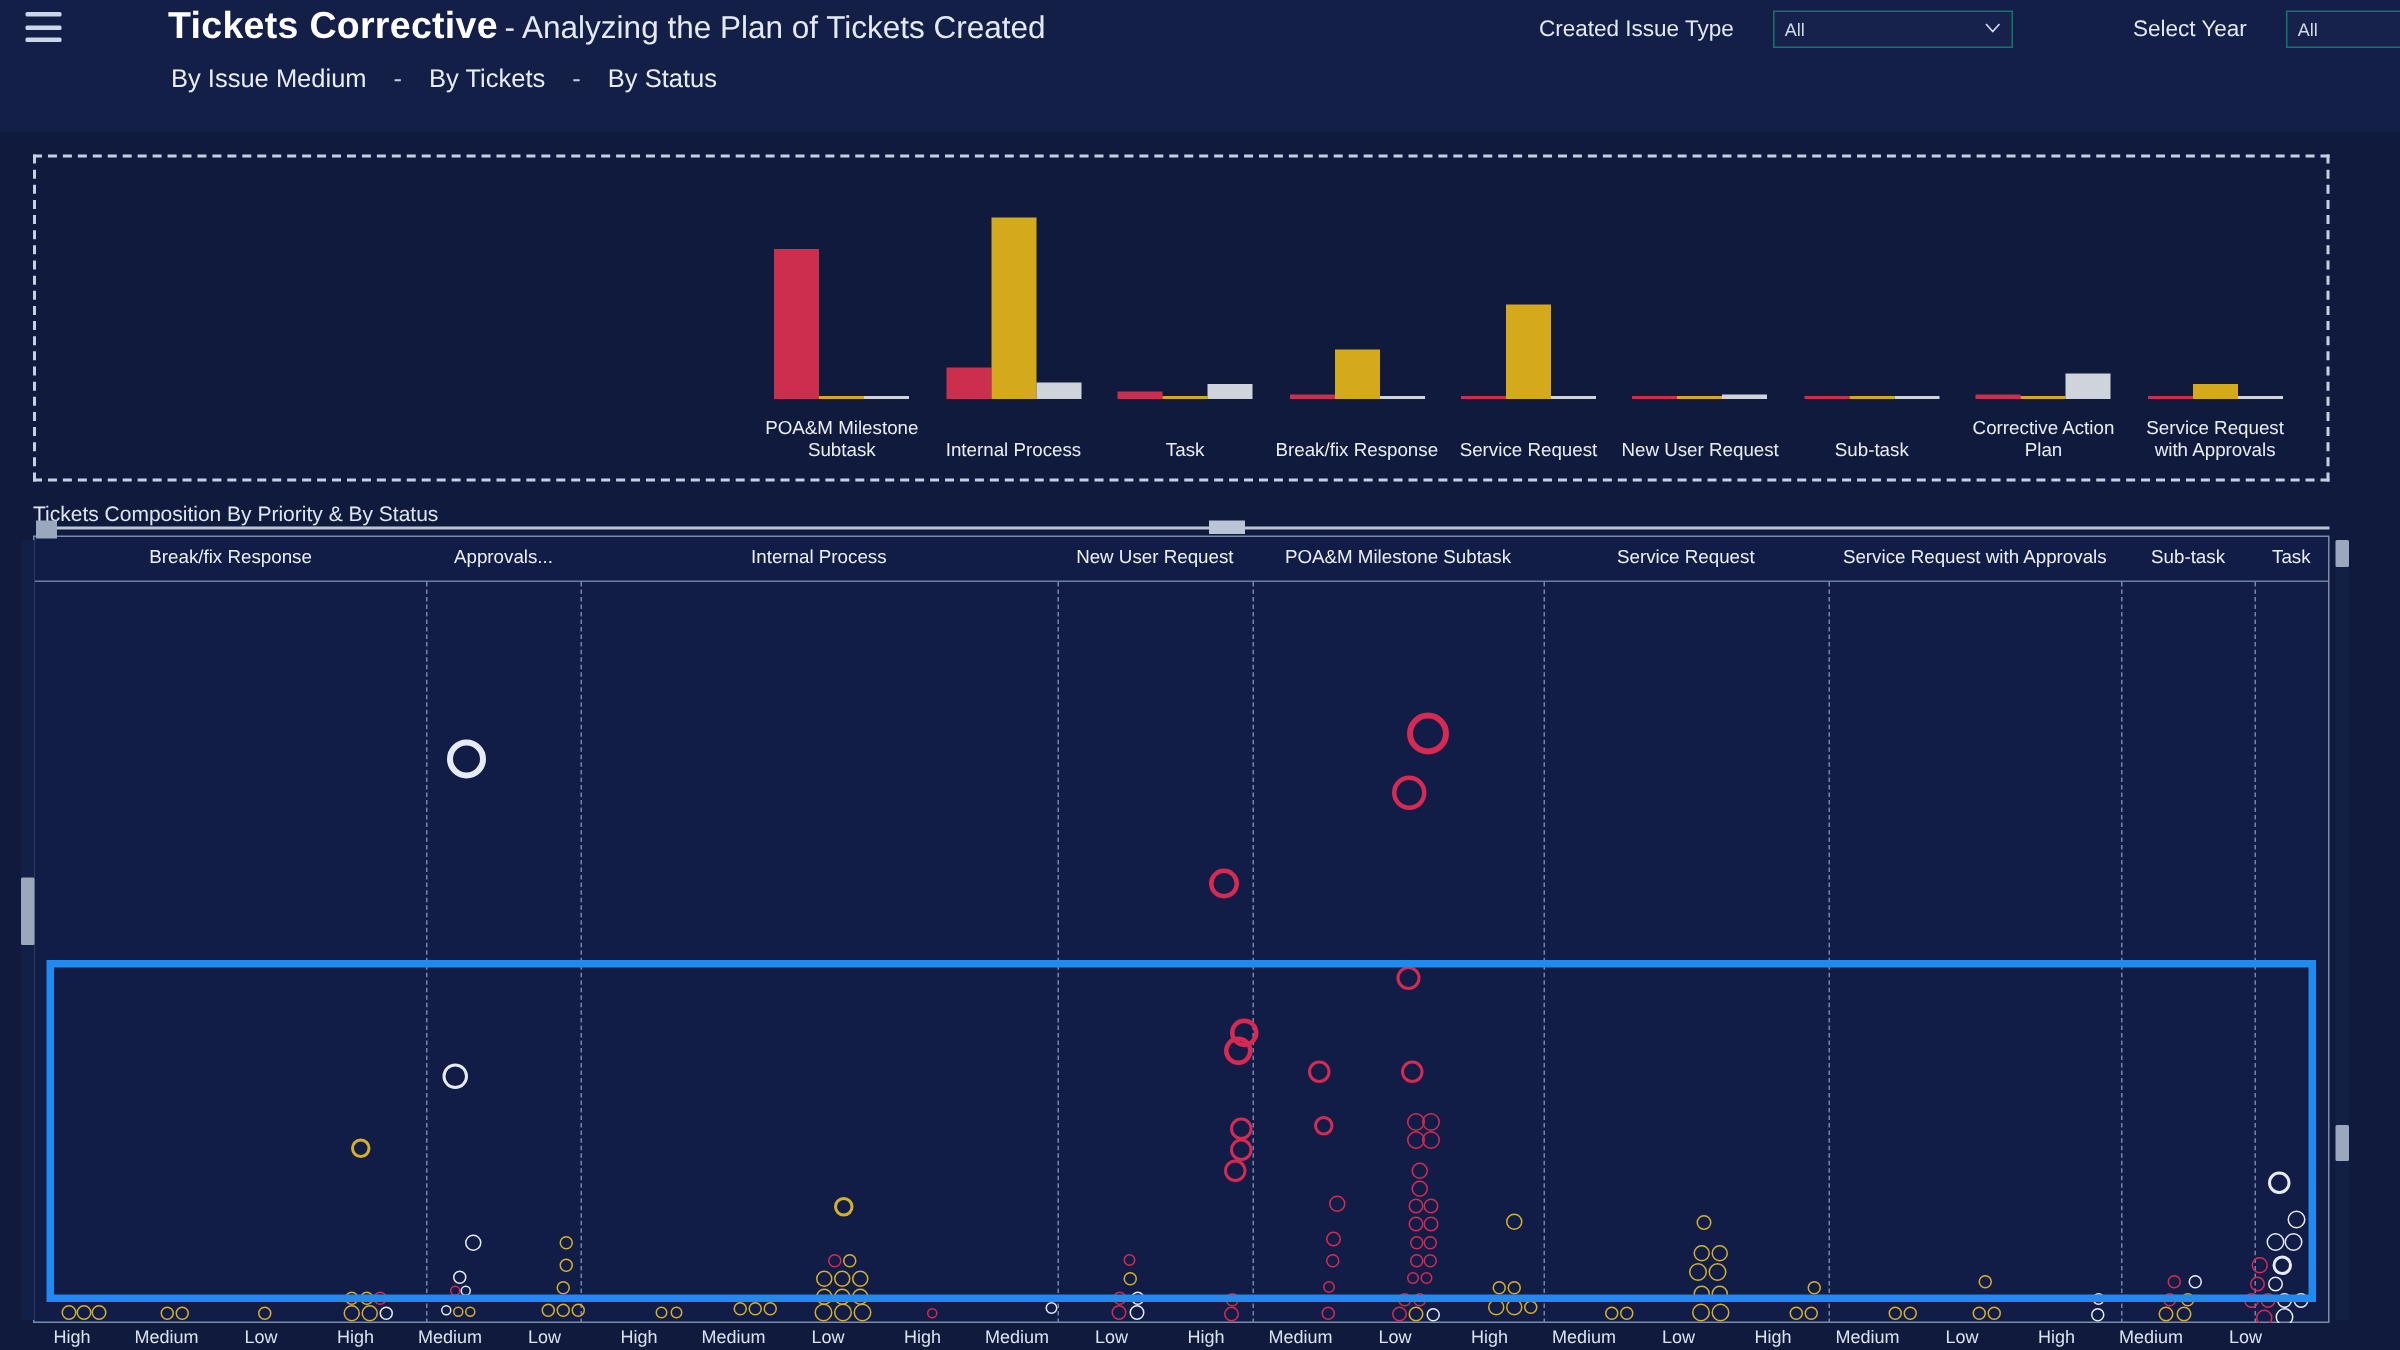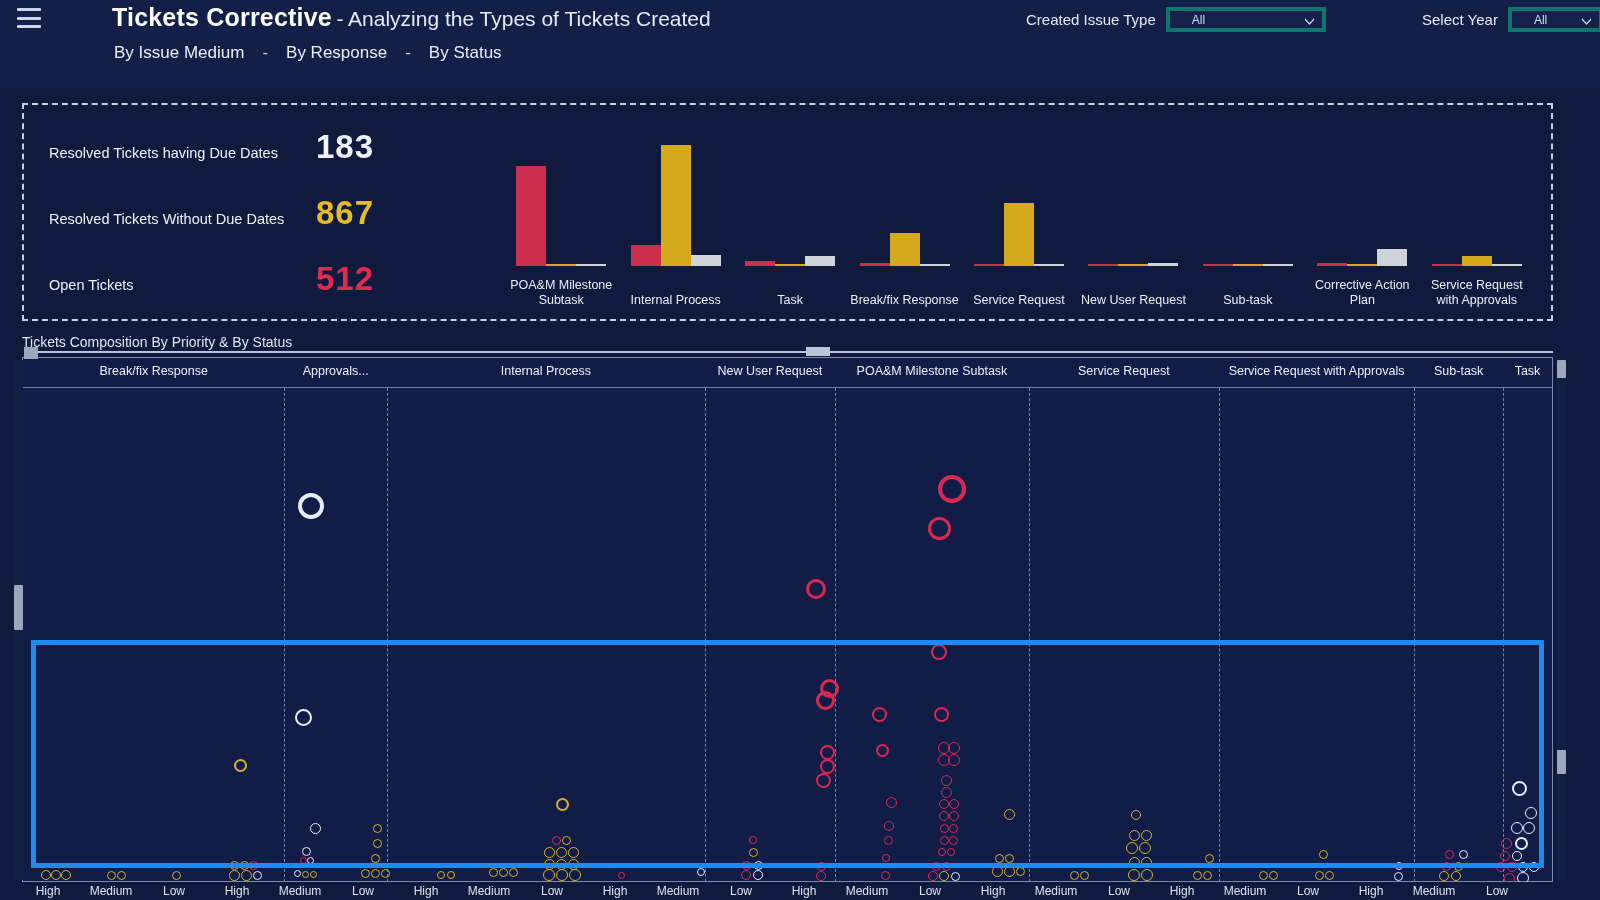--- a/index.html
+++ b/index.html
@@ -18,22 +18,22 @@
   .hamburger i { display: block; height: 3px; background: #ccd6ea; border-radius: 1px; }
   .title-wrap { position: absolute; left: 112px; top: 3px; white-space: nowrap; }
   .title-main { font-size: 25px; font-weight: bold; color: #ffffff; letter-spacing: .2px; }
   .title-sub { font-size: 21px; color: #e4eaf5; font-weight: 400; }
   .subnav { position: absolute; left: 112px; top: 43px; display: flex; align-items: center; gap: 0; }
   .subnav a { font-size: 17px; color: #e8edf7; text-decoration: none; padding: 0 2px; }
   .subnav .sep { color: #c3cddf; font-size: 17px; padding: 0 16px; }
 
   .slicer { position: absolute; top: 7px; display: flex; align-items: center; }
   .slicer-label { font-size: 15px; color: #e3e9f4; margin-right: 10px; white-space: nowrap; }
-  .slicer-box { position: relative; width: 160px; height: 25px; border: 4px solid #0f766e;
-    background: #16224c; display: flex; align-items: center; padding-left: 22px; cursor: pointer; }
+  .slicer-box { position: relative; width: 160px; height: 25px; border: 1px solid #0f766e;
+    background: #16224c; display: flex; align-items: center; padding-left: 7px; cursor: pointer; margin-left: 16px; }
   .slicer-val { font-size: 12px; color: #d3dceb; }
   .slicer-caret { position: absolute; right: 7px; top: 5px; width: 11px; height: 11px; }
   .slicer-caret svg { display: block; }
   #slicer-issue { left: 1026px; }
   #slicer-year  { left: 1422px; }
   #slicer-year .slicer-box { width: 95px; }
 
   
   .kpi-panel { position: absolute; left: 22px; top: 103px; width: 1531px; height: 218px;
     border: 2px dashed #c6d0e2; }
@@ -88,26 +88,26 @@
 <div id="app">
 
   <div class="header">
     <div class="hamburger">
       <i></i>
         <i></i>
         <i></i>
     </div>
     <div class="title-wrap">
       <span class="title-main">Tickets Corrective</span>
-      <span class="title-sub">- Analyzing the Types of Tickets Created</span>
+      <span class="title-sub">- Analyzing the Plan of Tickets Created</span>
     </div>
     <div class="subnav">
       <a href="#">By Issue Medium</a>
       <span class="sep">-</span>
-      <a href="#">By Response</a>
+      <a href="#">By Tickets</a>
       <span class="sep">-</span>
       <a href="#">By Status</a>
     </div>
 
     <div class="slicer" id="slicer-issue">
       <span class="slicer-label">Created Issue Type</span>
       <div class="slicer-box">
         <span class="slicer-val">All</span>
         <span class="slicer-caret">
           <svg width="11" height="11" viewBox="0 0 11 11">
@@ -124,34 +124,20 @@
         <span class="slicer-caret">
           <svg width="11" height="11" viewBox="0 0 11 11">
               <path d="M1 3 L5.5 8 L10 3" stroke="#cdd7e8" stroke-width="1.2" fill="none"></path>
             </svg>
         </span>
       </div>
     </div>
   </div>
 
   <div class="kpi-panel">
-    <div class="kpi-list" id="kpi-list">
-        <div class="kpi-row">
-          <div class="kpi-label">Resolved Tickets having Due Dates</div>
-          <div class="kpi-value" style="color: rgb(238, 242, 250);">183</div>
-        </div>
-        <div class="kpi-row">
-          <div class="kpi-label">Resolved Tickets Without Due Dates</div>
-          <div class="kpi-value" style="color: rgb(227, 187, 43);">867</div>
-        </div>
-        <div class="kpi-row">
-          <div class="kpi-label">Open Tickets</div>
-          <div class="kpi-value" style="color: rgb(224, 42, 79);">512</div>
-        </div>
-      </div>
     <div class="barchart" id="barchart">
         <div class="bargroup" style="left: 0px; width: 114.444px;">
           <div class="bars">
             <div class="bar red" style="height: 100px;"></div>
             <div class="bar gold" style="height: 2px;"></div>
             <div class="bar gray" style="height: 2px;"></div>
           </div>
           <div class="bar-label">POA&amp;M Milestone Subtask</div>
         </div>
         <div class="bargroup" style="left: 114.444px; width: 114.444px;">

